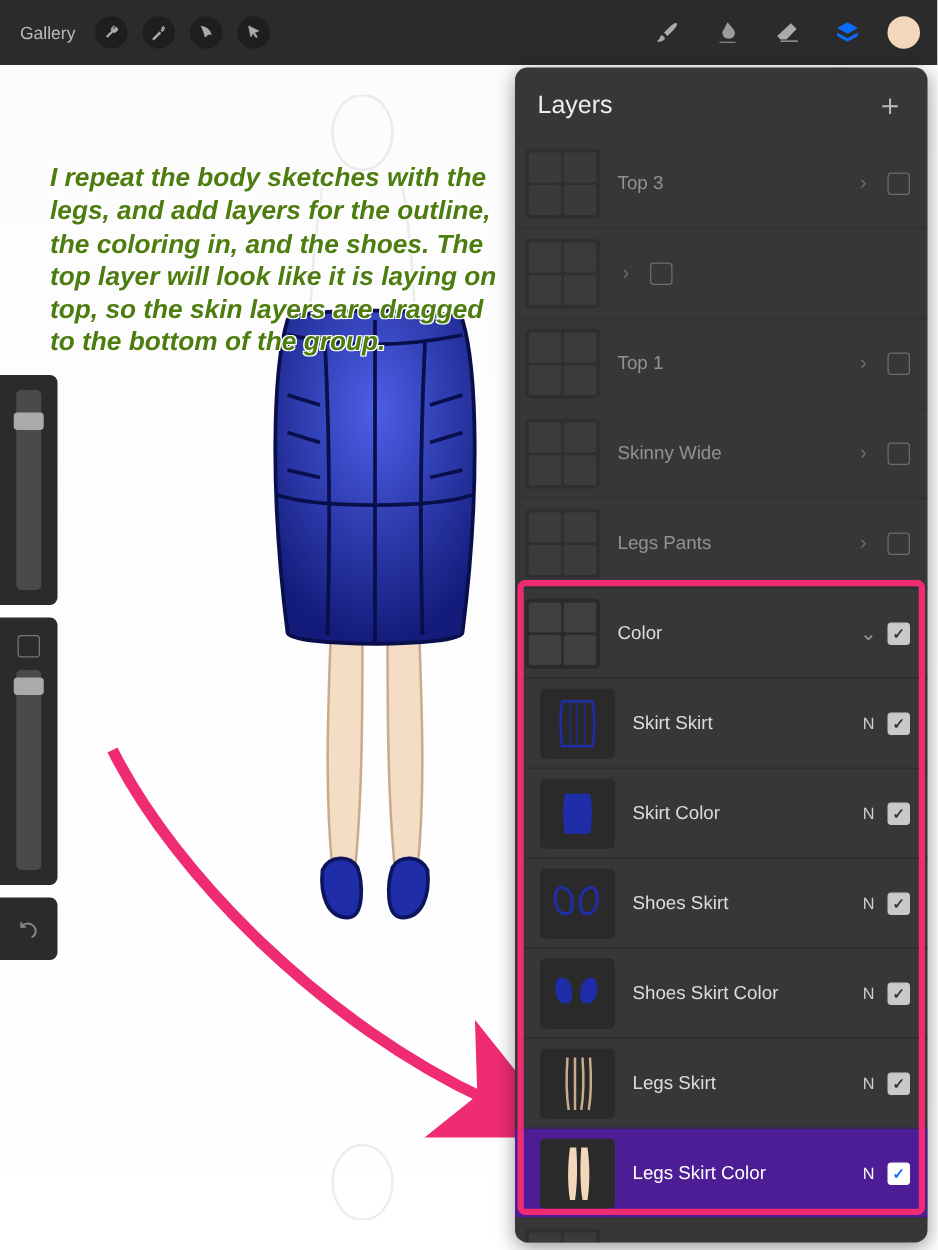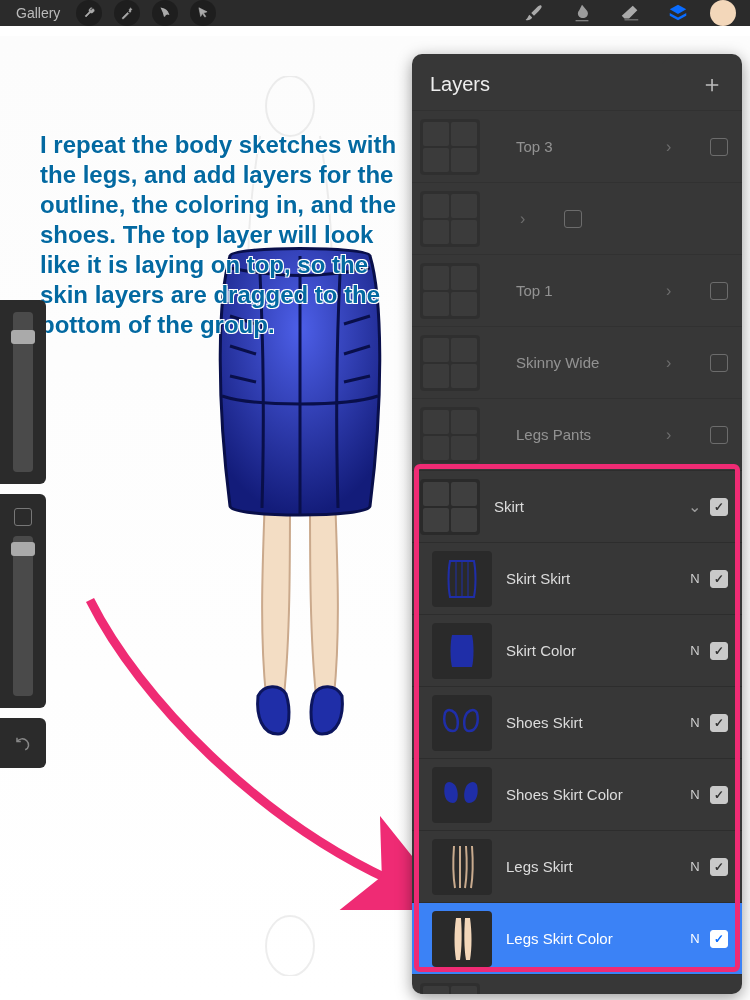--- a/index.html
+++ b/index.html
@@ -5,21 +5,21 @@
   * { box-sizing: border-box; margin: 0; padding: 0; }
   body {
     width: 750px; height: 1000px;
     font-family: -apple-system, "Helvetica Neue", Arial, sans-serif;
     background: #fff;
     position: relative; overflow: hidden;
     color: #ccc;
   }
   
   .topbar {
-    position: absolute; top: 0; left: 0; right: 0; height: 26px;
+    position: absolute; top: 0; left: 0; right: 0; height: 52px;
     background: #2b2b2b;
     display: flex; align-items: center;
     padding: 0 6px;
     z-index: 20;
   }
   .topbar .gallery-btn { color: #bbb; font-size: 14px; padding: 0 10px; cursor: pointer; }
   .topbar .circle-btn {
     width: 26px; height: 26px; border-radius: 50%;
     background: #1e1e1e; margin: 0 6px;
     display: flex; align-items: center; justify-content: center;
@@ -73,24 +73,25 @@
   }
   
   .body-outline {
     position:absolute; left:190px; top:40px; width:200px; height:900px;
     opacity:0.25;
   }
 
   
   .annotation {
     position:absolute; left:40px; top:130px; width:360px;
-    font-size:24px; font-weight:700; line-height:1.25;
-    color:#0369a1;
+    font-size:21px; font-weight:700; line-height:1.25;
+    color:#4d7c0f;
     text-shadow: -1px -1px 0 #fff, 1px -1px 0 #fff, -1px 1px 0 #fff, 1px 1px 0 #fff;
     z-index:12;
+    font-style:italic;
   }
   
   .arrow {
     position:absolute; left:60px; top:580px; width:360px; height:330px;
     z-index:12; pointer-events:none;
   }
 
   
   .layers-panel {
     position:absolute; right:8px; top:54px; width:330px; bottom:6px;
@@ -109,38 +110,38 @@
     padding:14px 18px 10px; font-size:20px; color:#eee;gap:36px;
   }
   .lp-header .plus { font-size:24px; color:#bbb; cursor:pointer; font-weight:200; }
   .lp-body { flex:1; overflow:hidden; }
   .layer-row {
     display:flex; align-items:center;
     height:72px; padding:0 14px 0 8px;
     border-top:1px solid #2d2d2d;
     position:relative;
   }
-  .layer-row.dim { opacity:0.55;gap:22px; }
+  .layer-row.dim { opacity:0.55; }
   .layer-row .thumb {
     width:60px; height:56px; background:#2a2a2a; border-radius:4px;
     margin-right:14px; flex-shrink:0;
     display:flex; align-items:center; justify-content:center;
     overflow:hidden;
   }
   .layer-row .label { flex:1; font-size:15px; color:#dcdcdc; white-space:nowrap; overflow:hidden; text-overflow:ellipsis; }
   .layer-row .mode { width:18px; text-align:center; color:#cfcfcf; font-size:13px; margin:0 6px; }
   .layer-row .chev { width:18px; color:#999; font-size:16px; margin:0 4px; }
   .layer-row .check {
     width:18px; height:18px; border:1.5px solid #999; border-radius:3px;
     display:flex; align-items:center; justify-content:center;
     cursor:pointer;
   }
   .layer-row .check.on { background:#c9c9c9; border-color:#c9c9c9; }
   .layer-row .check.on::after { content:"✓"; color:#333; font-size:12px; font-weight:700; }
-  .layer-row.selected { background:#3b82f6; }
+  .layer-row.selected { background:#4c1d95; }
   .layer-row.selected .label, .layer-row.selected .mode { color:#fff; }
   .layer-row.selected .check.on { background:#fff; border-color:#fff; }
   .layer-row.selected .check.on::after { color:#0a6cff; }
   .layer-row.sub { padding-left:20px; }
 
   .highlight-box {
     position:absolute; border:5px solid #ef2b74; border-radius:6px;
     pointer-events:none; z-index:40;
   }
 
@@ -344,21 +345,21 @@
       </div>
       <div class="layer-row">
         <div class="thumb">
           <div class="mini-stack">
             <div></div>
             <div></div>
             <div></div>
             <div></div>
           </div>
         </div>
-        <div class="label">Skirt</div>
+        <div class="label">Color</div>
         <div class="chev">⌄</div>
         <div class="check on"></div>
       </div>
       <div class="layer-row sub">
         <div class="thumb">
           <svg width="44" height="48" viewBox="0 0 44 48">
             <path d="M10 6h24c2 10 2 26 0 36H10c-2-10-2-26 0-36z" fill="none" stroke="#1f2ea8" stroke-width="2"></path>
             <path d="M16 6v36M22 6v36M28 6v36" stroke="#1f2ea8" stroke-width="1" fill="none"></path>
           </svg>
         </div>

